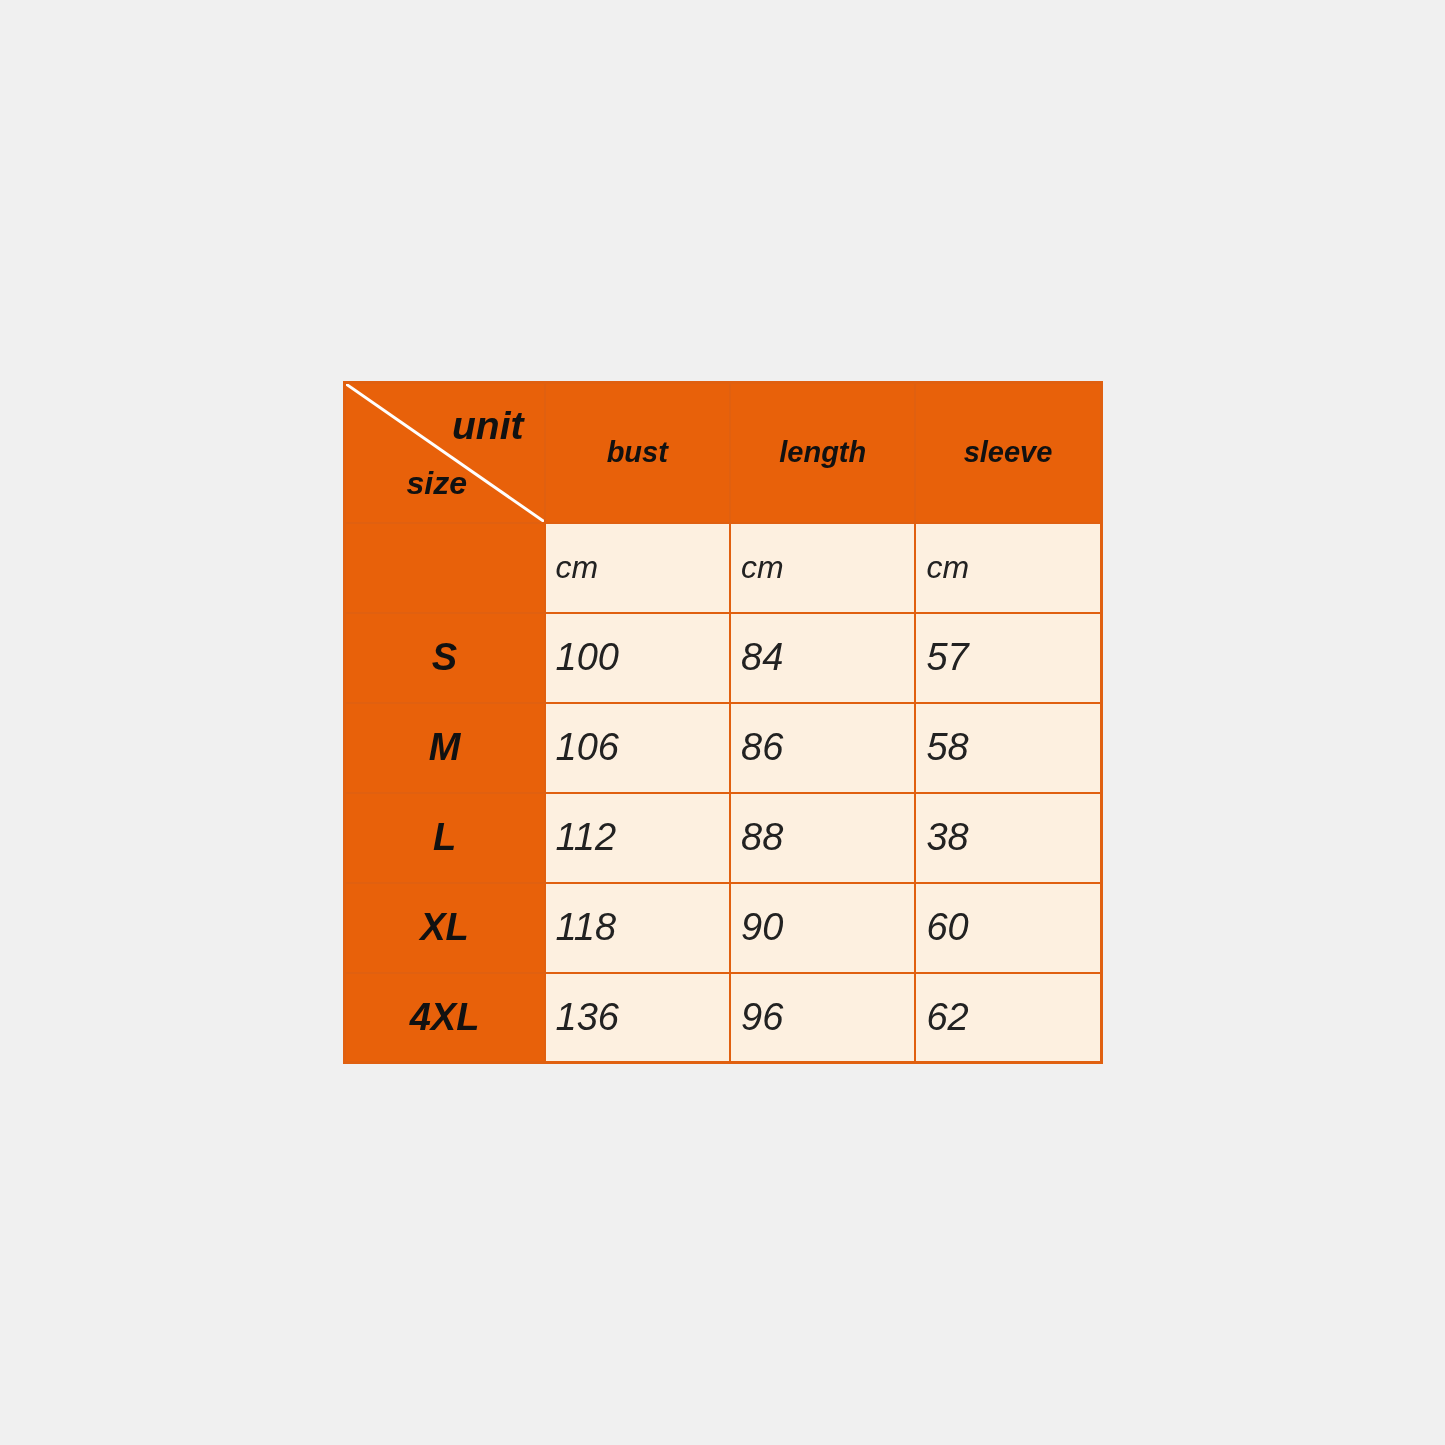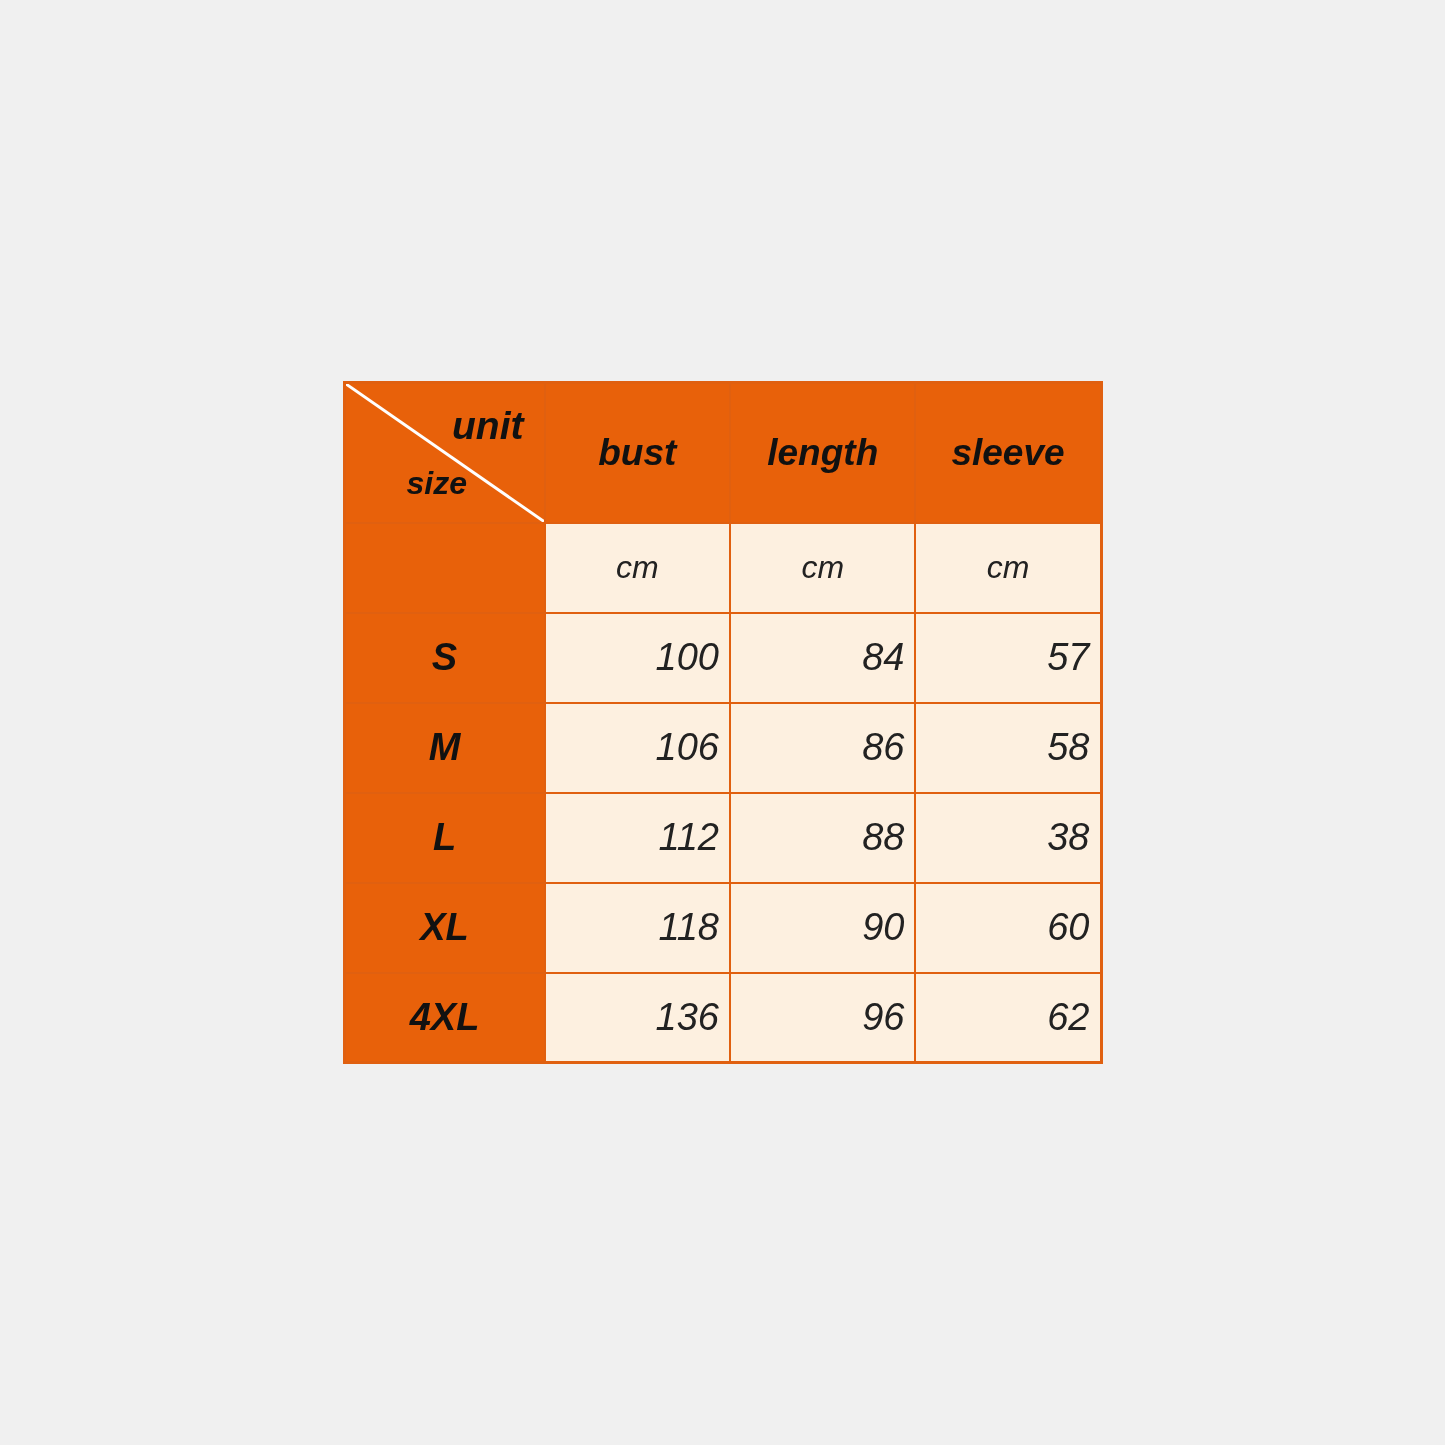--- a/index.html
+++ b/index.html
@@ -66,49 +66,49 @@
       font-weight: bold;
       color: #111;
       font-style: italic;
       margin-left: 41px;
     }
 
     .header-cell {
       background-color: #e8610a;
       text-align: center;
       padding: 18px 10px;
-      font-size: 37px;
+      font-size: 29px;
       font-weight: bold;
       font-style: italic;
       color: #111;
       width: 185px;
     }
 
     .unit-cell {
       background-color: #fdf0e0;
-      text-align: center;
+      text-align: left;
       padding: 16px 10px;
       font-size: 32px;
       font-style: italic;
       color: #222;
     }
 
     .size-label-cell {
       background-color: #e8610a;
       text-align: center;
       padding: 20px 10px;
       font-size: 38px;
       font-weight: bold;
       font-style: italic;
       color: #111;
     }
 
     .data-cell {
       background-color: #fdf0e0;
-      text-align: right;
+      text-align: left;
       padding: 20px 10px;
       font-size: 38px;
       font-style: italic;
       color: #222;
     }
 
     tr {
       height: 90px;
     }
 

